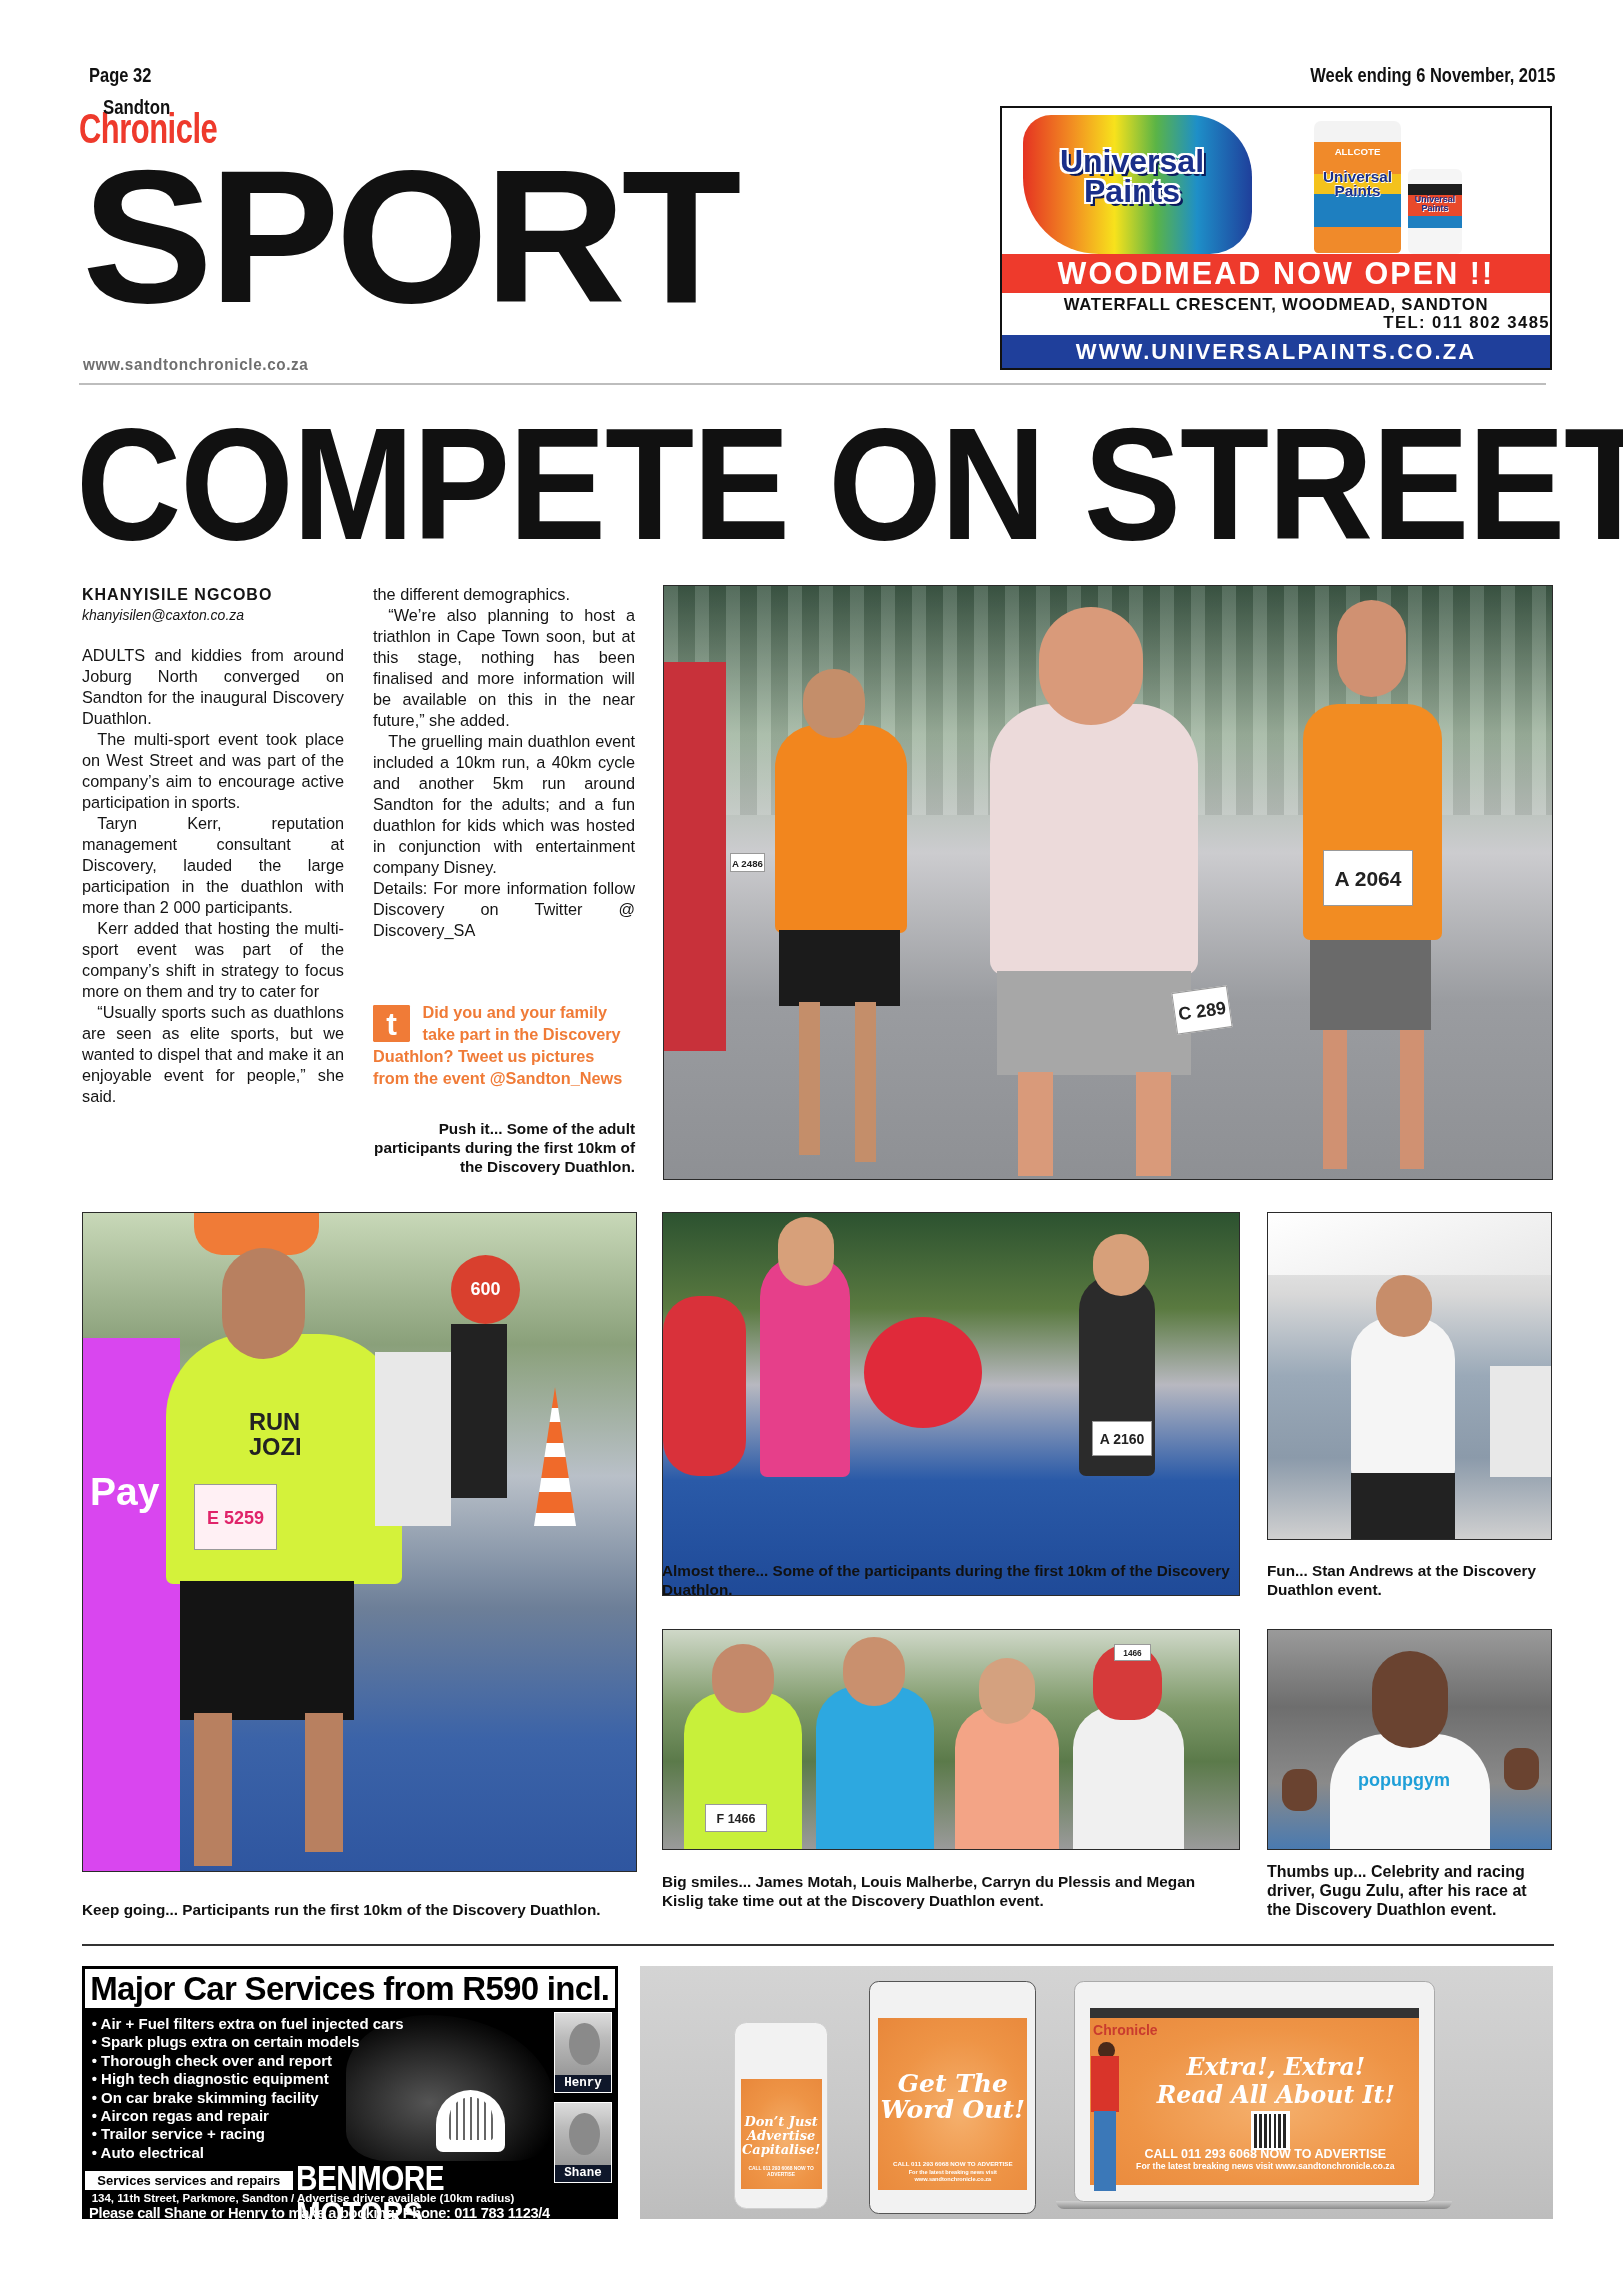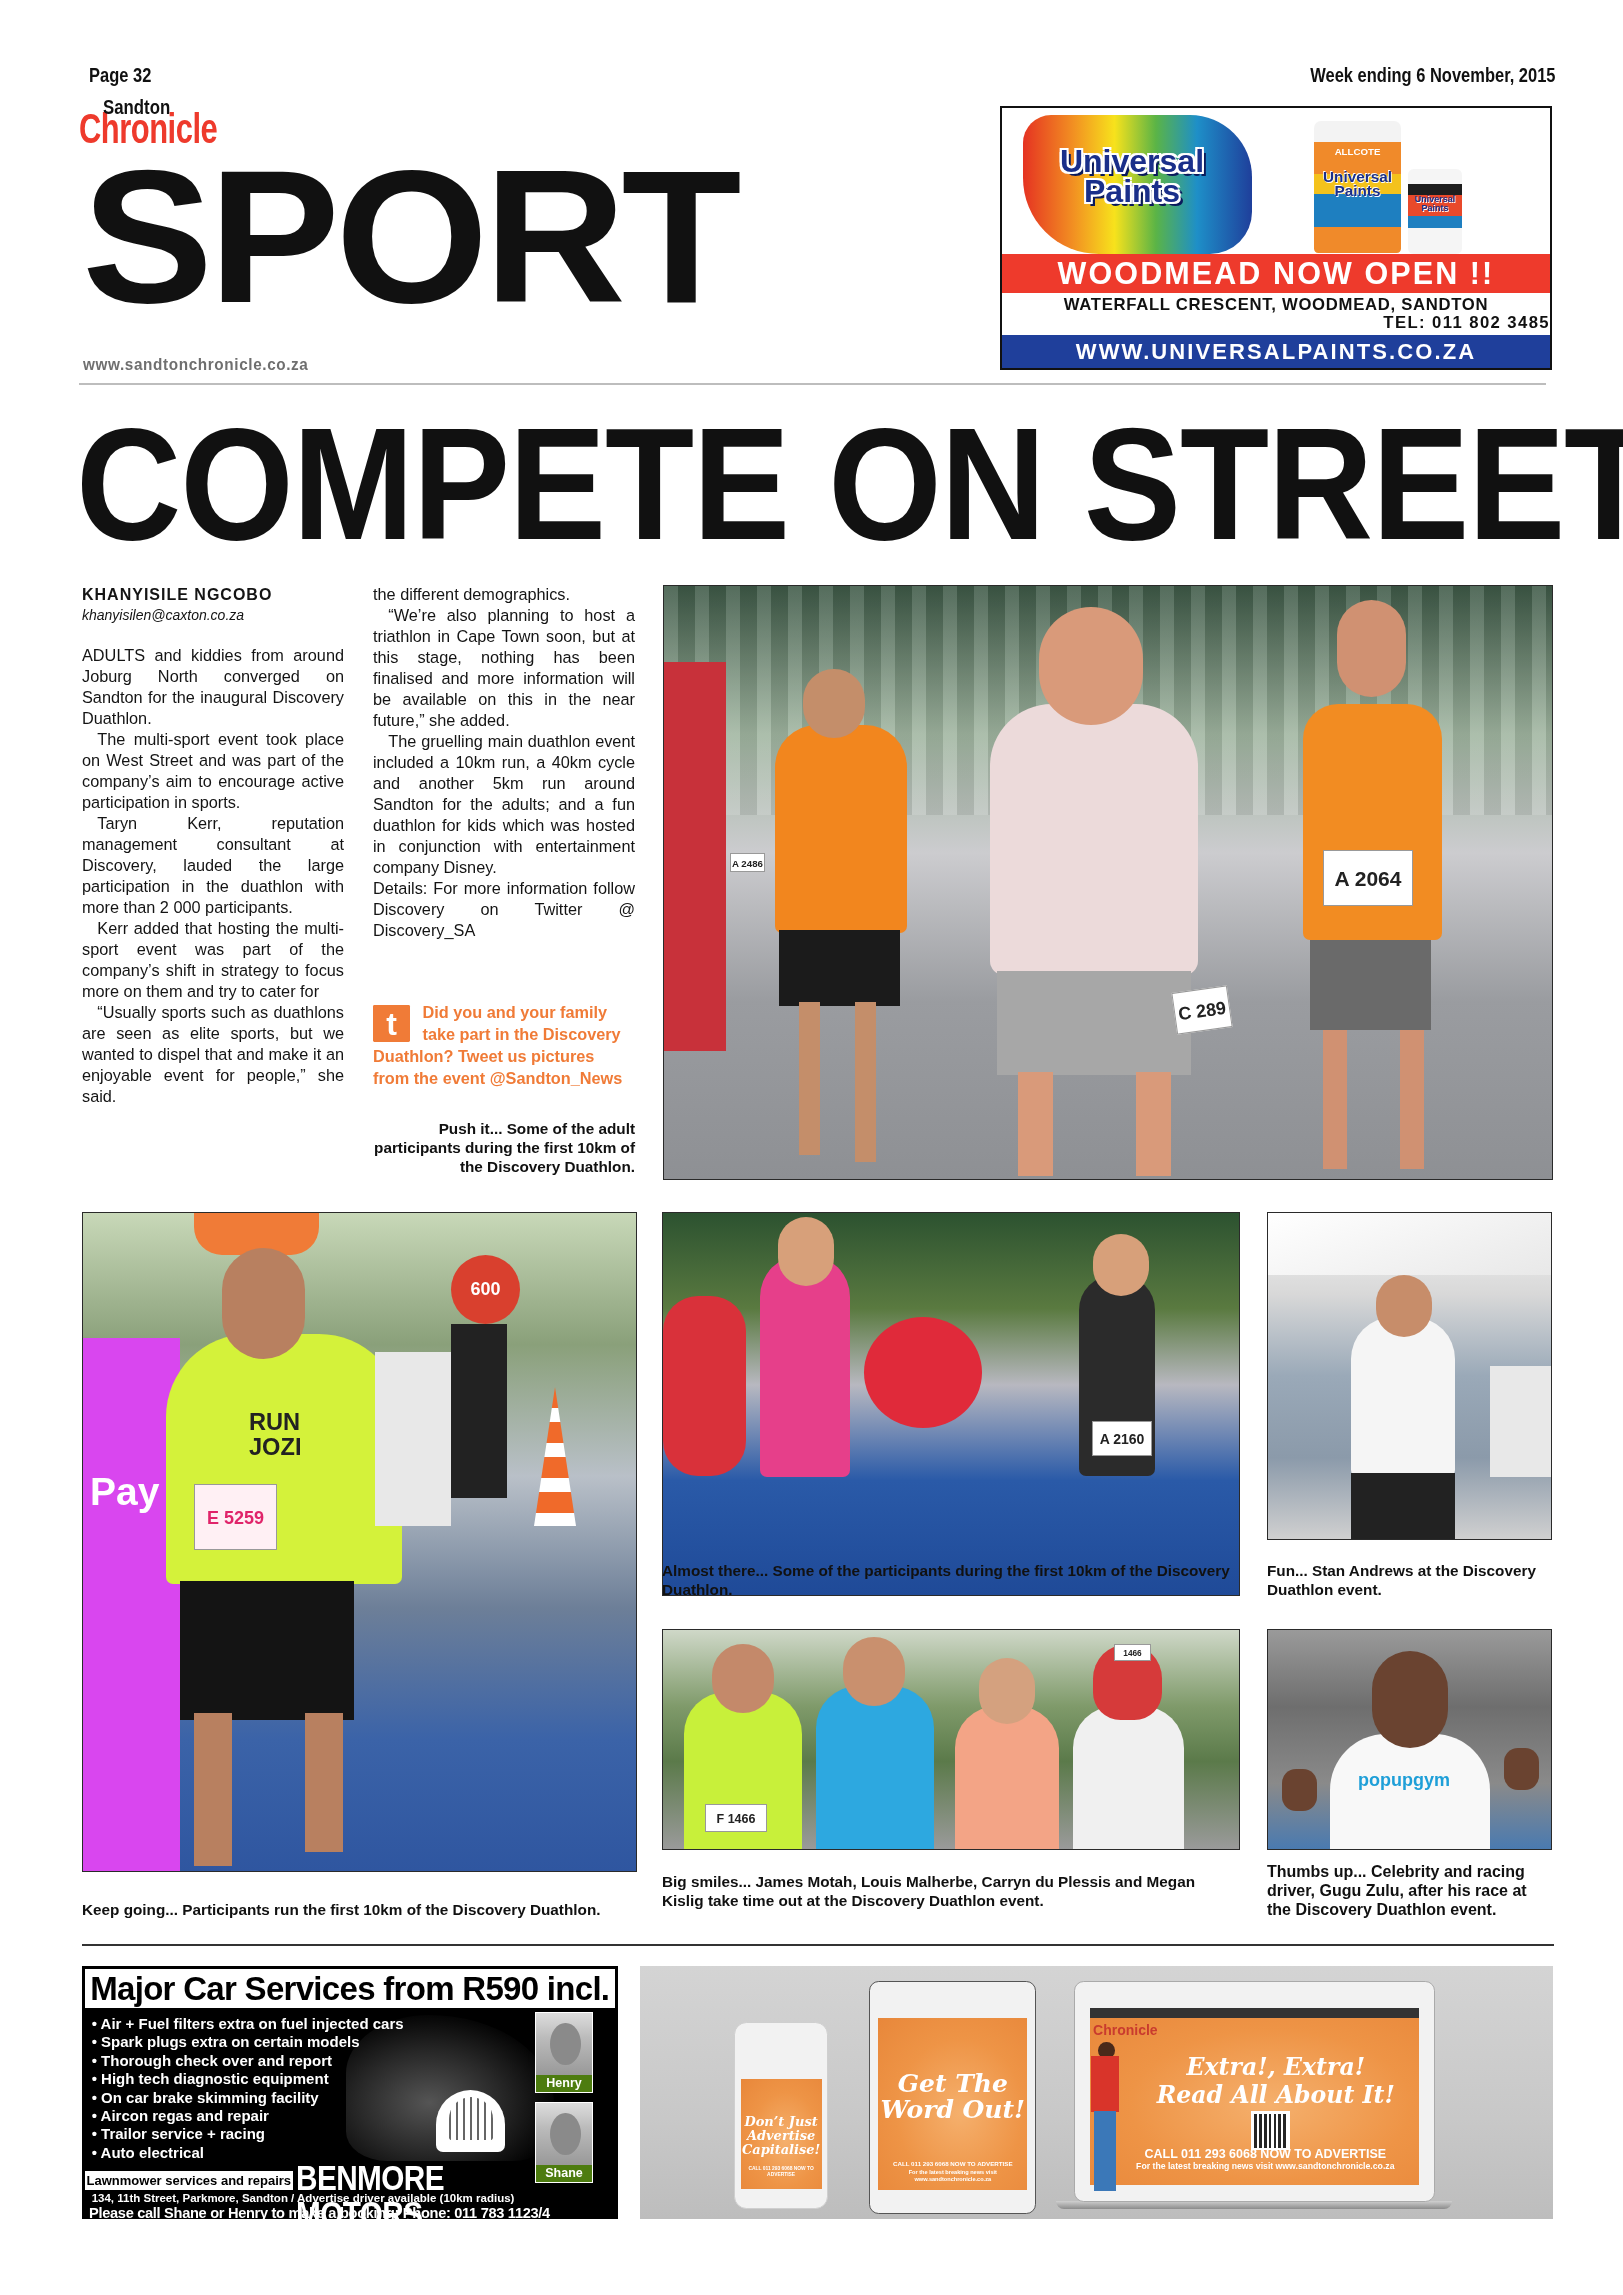--- a/index.html
+++ b/index.html
@@ -74,21 +74,21 @@
   .rule-bottom { left: 82px; top: 1944px; width: 1472px; height: 2.1px; background: #333; }
 
   
   .bm-ad { left: 82px; top: 1966px; width: 536px; height: 253px; background: #000; color: #fff; overflow: hidden; }
   .bm-title { position: absolute; left: 2.8px; top: 2.8px; width: 530px; height: 39px; background: #fff; color: #000; font-weight: bold; font-size: 33px; line-height: 39px; text-align: center; letter-spacing: -0.7px; transform: scaleX(1); }
   .bm-list { position: absolute; left: 9.7px; top: 49px; font-weight: bold; font-size: 15px; line-height: 18.4px; list-style: none; z-index: 2; }
   .bm-list li::before { content: "• "; }
   .bm-car { position: absolute; left: 264px; top: 49px; width: 208px; height: 146px; background: radial-gradient(ellipse at 40% 60%, #6a6a6a 0%, #333 40%, #000 75%); border-radius: 40% 60% 20% 20%; opacity: 0.8; }
   .bm-shell { position: absolute; left: 354px; top: 124px; width: 69px; height: 62px; background: #fff; border-radius: 35px 35px 7px 7px; }
   .bm-shell::after { content: ""; position: absolute; left: 12.5px; top: 7px; width: 44px; height: 43px; background: repeating-linear-gradient(90deg, #000 0 2.1px, transparent 2.1px 7px); border-radius: 22px 22px 2.8px 2.8px; opacity: 0.6; }
-  .bm-person { position: absolute; left: 453px; width: 58px; border: 1.4px solid #fff; background: #4d7c0f; }
+  .bm-person { position: absolute; left: 472px; width: 58px; border: 1.4px solid #fff; background: #0f172a; font-family: Liberation Mono, monospace; }
   .bm-person .face { height: 62px; background: linear-gradient(180deg,#ddd 0%, #bbb 40%, #999 100%); position: relative; }
   .bm-person .face::after { content: ""; position: absolute; left: 14px; top: 9.7px; width: 30.5px; height: 42px; border-radius: 50%; background: #8a8a8a; }
   .bm-person .nm { font-weight: bold; font-size: 12.5px; text-align: center; line-height: 16.7px; }
   .bm-henry { top: 46px; }
   .bm-shane { top: 136px; }
   .bm-lawn { position: absolute; left: 2.8px; top: 205px; width: 208px; height: 19.4px; background: #fff; color: #000; font-weight: bold; font-size: 13px; line-height: 19.4px; text-align: center; }
   .bm-name { position: absolute; left: 214px; top: 194px; font-weight: bold; font-size: 35px; line-height: 36px; letter-spacing: -0.7px; transform: scaleX(0.85); transform-origin: left; }
   .bm-addr { position: absolute; left: 9.7px; top: 226px; font-size: 11.5px; font-weight: bold; }
   .bm-call { position: absolute; left: 7px; top: 239px; font-size: 14.6px; font-weight: bold; letter-spacing: -0.3px; }
 
@@ -313,21 +313,21 @@
   </ul>
   <div class="bm-shell"></div>
   <div class="bm-person bm-henry">
     <div class="face"></div>
     <div class="nm">Henry</div>
   </div>
   <div class="bm-person bm-shane">
     <div class="face"></div>
     <div class="nm">Shane</div>
   </div>
-  <div class="bm-lawn">Lawnmower services and repairs</div>
+  <div class="bm-lawn">Services services and repairs</div>
   <div class="bm-name">BENMORE MOTORS</div>
   <div class="bm-addr">134, 11th Street, Parkmore, Sandton / Advertise driver available (10km radius)</div>
   <div class="bm-call">Please call Shane or Henry to make a booking: Phone: 011 783 1123/4</div>
 </div>
 
 <div class="abs dev-ad">
   <div class="device phone">
     <div class="screen">
       <div class="script">Don’t Just Advertise Capitalise!</div>
       <div class="small-cta" style="top:87px;">CALL 011 293 6068 NOW TO ADVERTISE</div>

